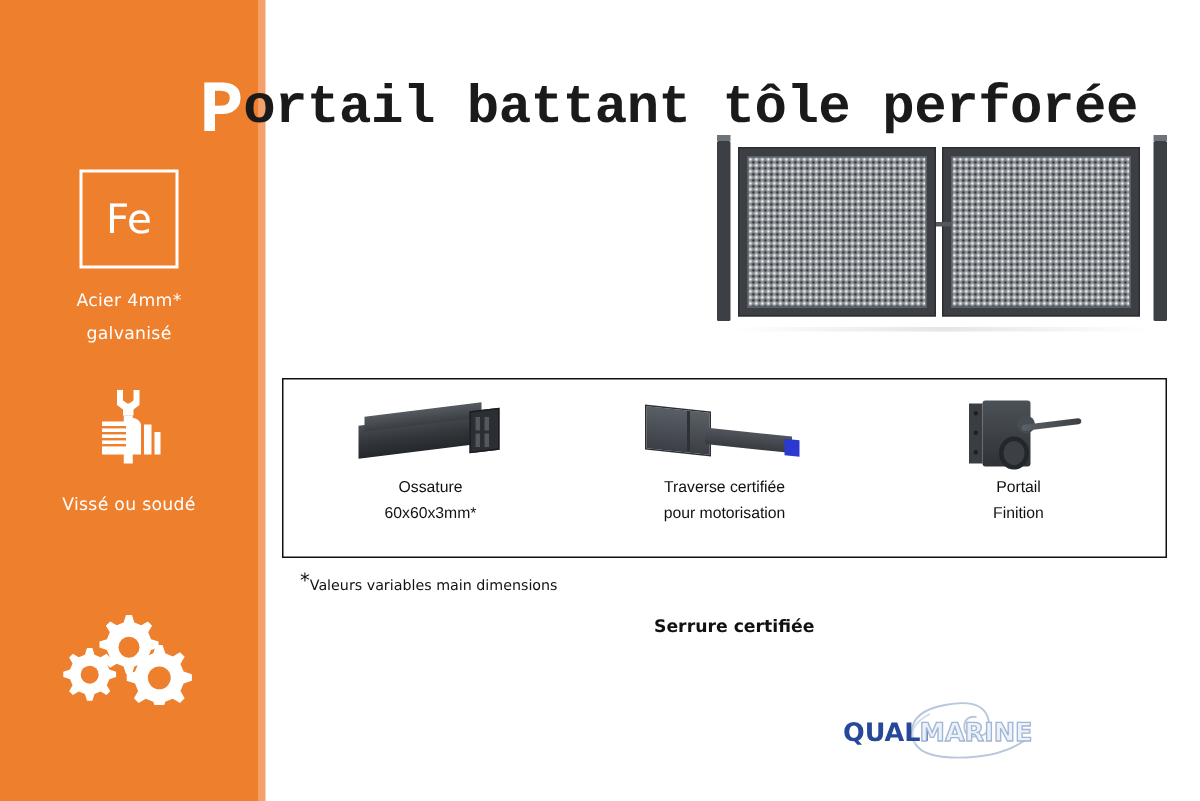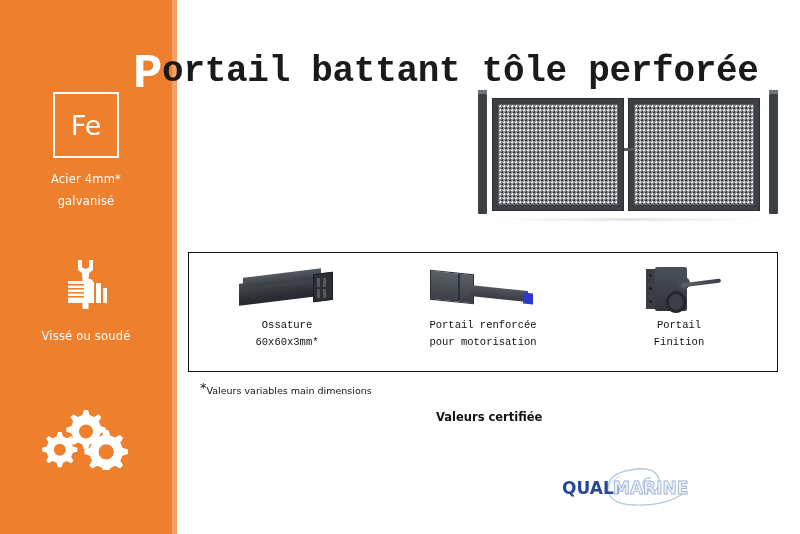--- a/index.html
+++ b/index.html
@@ -80,21 +80,21 @@
     position:absolute;left:188px;top:252px;width:590px;height:120px;
     border:1.5px solid #111;box-sizing:border-box;background:#fff;
     display:flex;
   }
   .feature{
     flex:1;display:flex;flex-direction:column;align-items:center;
     padding-top:8px;
   }
   .feature-art{height:56px;display:flex;align-items:center;justify-content:center;}
   .feature-cap{
-    font-family:Liberation Mono, monospace;
+    font-family:Liberation Sans, sans-serif;
     font-size:10.5px;color:#111;text-align:center;line-height:17px;
   }
 
   
   .profile{position:relative;width:96px;height:40px;}
   .profile .body{
     position:absolute;left:0;top:10px;width:78px;height:22px;
     background:linear-gradient(180deg,#4a4f55 0%,#32363b 55%,#24272b 100%);
     transform:skewY(-7deg);
   }
@@ -190,21 +190,21 @@
   .lbl-hidden{position:absolute;width:1px;height:1px;overflow:hidden;clip:rect(0 0 0 0);}
 </style>
 </head>
 <body>
 
 <div class="page">
 
   <div class="sidebar"></div>
   <div class="sidebar-edge"></div>
 
-  <div class="side-block" style="top:92px;">
+  <div class="side-block" style="top:113px;">
     <div class="fe-box">
       <span class="fe-text">Fe</span>
     </div>
     <div class="side-label">Acier 4mm*</div>
     <div class="side-label">galvanisé</div>
   </div>
 
   <div class="side-block" style="top:255px;">
     <div class="icon-wrap">
       <svg width="56" height="58" viewBox="0 0 56 58" aria-hidden="true">
@@ -286,21 +286,21 @@
 
     <div class="feature">
       <div class="feature-art">
         <div class="motor">
           <div class="box"></div>
           <div class="seam"></div>
           <div class="arm"></div>
           <div class="tip"></div>
         </div>
       </div>
-      <div class="feature-cap">Portail renforcée</div>
+      <div class="feature-cap">Traverse certifiée</div>
       <div class="feature-cap">pour motorisation</div>
     </div>
 
     <div class="feature">
       <div class="feature-art">
         <div class="lock">
           <div class="plate"></div>
           <div class="screw" style="top:9px;"></div>
           <div class="screw" style="top:22px;"></div>
           <div class="screw" style="top:35px;"></div>
@@ -311,21 +311,21 @@
         </div>
       </div>
       <div class="feature-cap">Portail</div>
       <div class="feature-cap">Finition</div>
     </div>
 
   </div>
 
   <div class="footnote"><span class="star">*</span><span>Valeurs variables main dimensions</span></div>
 
-  <div class="finition">Valeurs certifiée</div>
+  <div class="finition">Serrure certifiée</div>
 
 
   <div class="qualimarine">
     <svg width="150" height="44" viewBox="0 0 150 44" aria-hidden="true">
       <path d="M70 4 Q96 -1 99 14 Q101 25 90 25 Q82 25 83 17 Q84 11 91 12" fill="none" stroke="#b9c7dc" stroke-width="1.3"></path>
       <path d="M70 4 Q48 8 48 22 Q48 38 74 39 Q106 40 124 27" fill="none" stroke="#b9c7dc" stroke-width="1.3"></path>
       <path d="M60 10 Q44 18 50 30" fill="none" stroke="#cdd9e8" stroke-width="1"></path>
       <text x="2" y="28" font-family="'DejaVu Sans', sans-serif" font-size="17" font-weight="bold" fill="#27489a" letter-spacing="0">QUALI</text>
       <text x="53" y="28" font-family="'DejaVu Sans', sans-serif" font-size="17" font-weight="bold" fill="#eef2f8" stroke="#9fb6d6" stroke-width="0.9" letter-spacing="0">MARINE</text>
     </svg>

